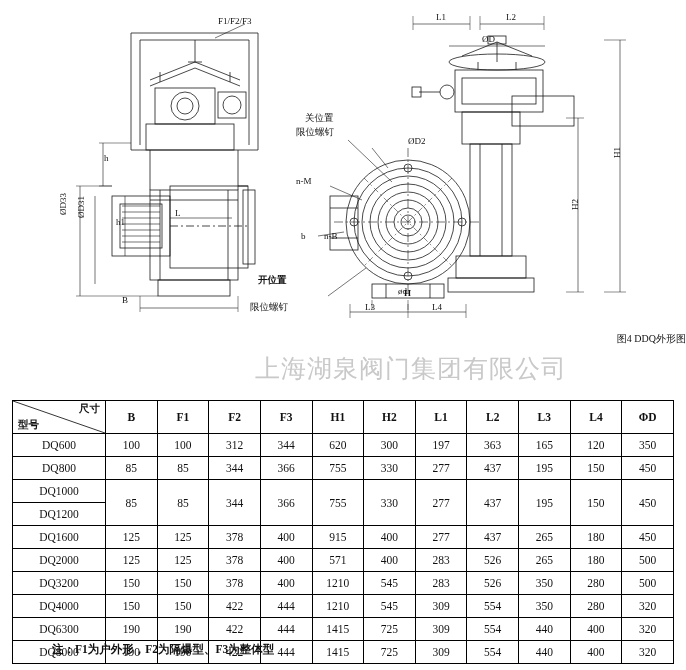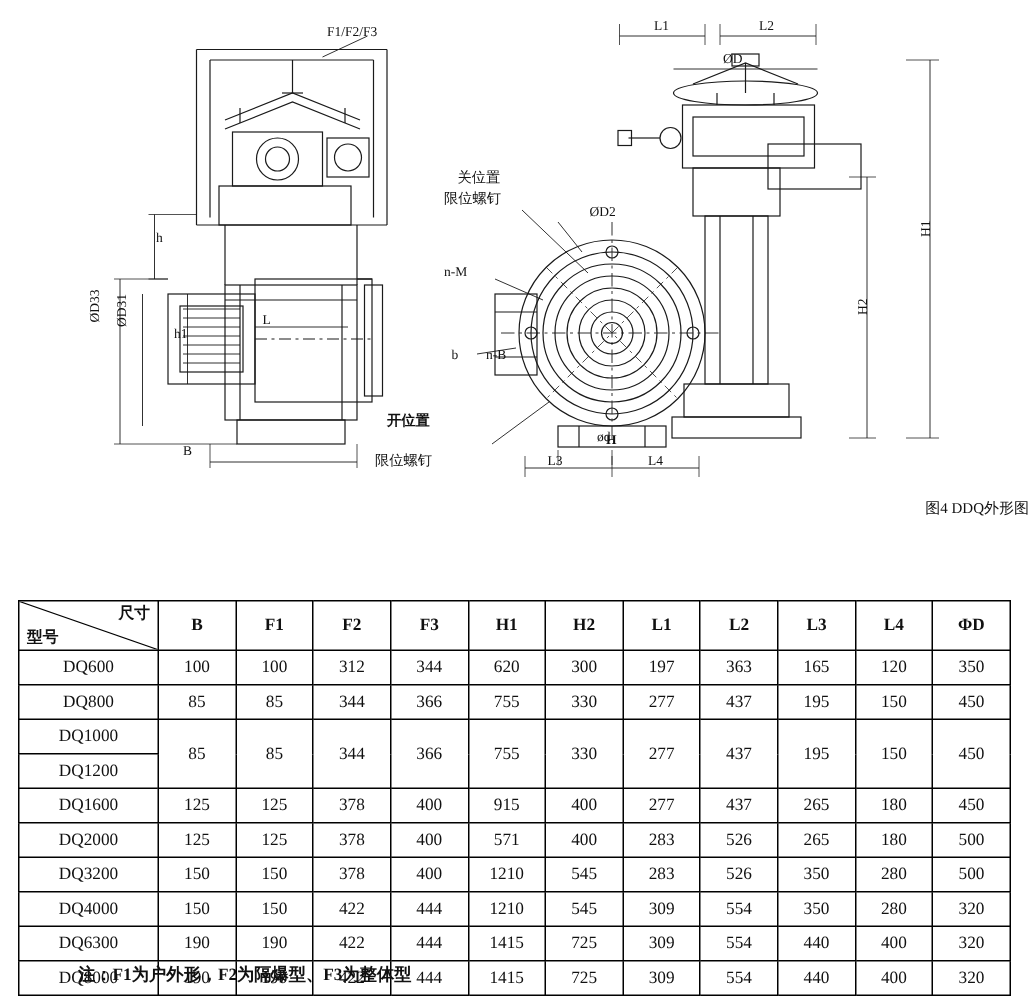--- a/index.html
+++ b/index.html
@@ -213,38 +213,39 @@
     <span class="lbl" style="left:175px;top:208px;">L</span>
     <span class="lbl" style="left:122px;top:295px;">B</span>
     <span class="lbl" style="left:58px;top:215px;transform:rotate(-90deg);transform-origin:left top;">ØD33</span>
     <span class="lbl" style="left:76px;top:218px;transform:rotate(-90deg);transform-origin:left top;">ØD31</span>
 
     <span class="lbl cn" style="left:305px;top:112px;">关位置</span>
     <span class="lbl cn" style="left:296px;top:126px;">限位螺钉</span>
     <span class="lbl cn" style="left:258px;top:274px;font-weight:bold;">开位置</span>
     <span class="lbl cn" style="left:250px;top:301px;">限位螺钉</span>
 
-    <span class="lbl" style="left:353px;top:136px;padding-left:40px;">ØD2</span>
+    <span class="lbl" style="left:368px;top:136px;padding-left:40px;">ØD2</span>
     <span class="lbl" style="left:296px;top:176px;text-align:center;">n-M</span>
     <span class="lbl" style="left:324px;top:231px;">n-B</span>
     <span class="lbl" style="left:301px;top:231px;">b</span>
     <span class="lbl" style="left:398px;top:286px;">ød</span>
     <span class="lbl" style="left:404px;top:288px;font-weight:bold;">H</span>
     <span class="lbl" style="left:365px;top:302px;">L3</span>
     <span class="lbl" style="left:432px;top:302px;">L4</span>
 
     <span class="lbl" style="left:436px;top:12px;">L1</span>
     <span class="lbl" style="left:506px;top:12px;">L2</span>
     <span class="lbl" style="left:482px;top:34px;">ØD</span>
     <span class="lbl" style="left:612px;top:158px;transform:rotate(-90deg);transform-origin:left top;">H1</span>
     <span class="lbl" style="left:570px;top:210px;transform:rotate(-90deg);transform-origin:left top;">H2</span>
 
     <span class="fig-cap" style="top:332px;">图4 DDQ外形图</span>
   </div>
 
+  <div class="watermark">上海湖泉阀门集团有限公司</div>
 
 
   <div class="tbl-wrap">
     <table>
       <thead>
         <tr>
           <th class="col-model diag-cell">
             <svg class="dg" viewBox="0 0 92 32" preserveAspectRatio="none">
               <line x1="0" y1="0" x2="92" y2="32" stroke="#000" stroke-width="0.8"></line>
             </svg>

